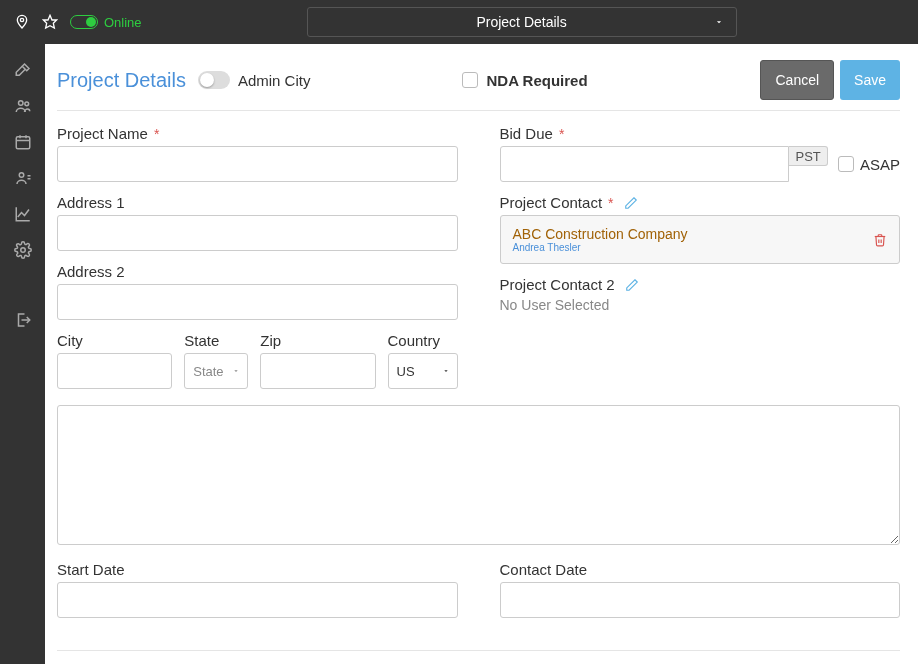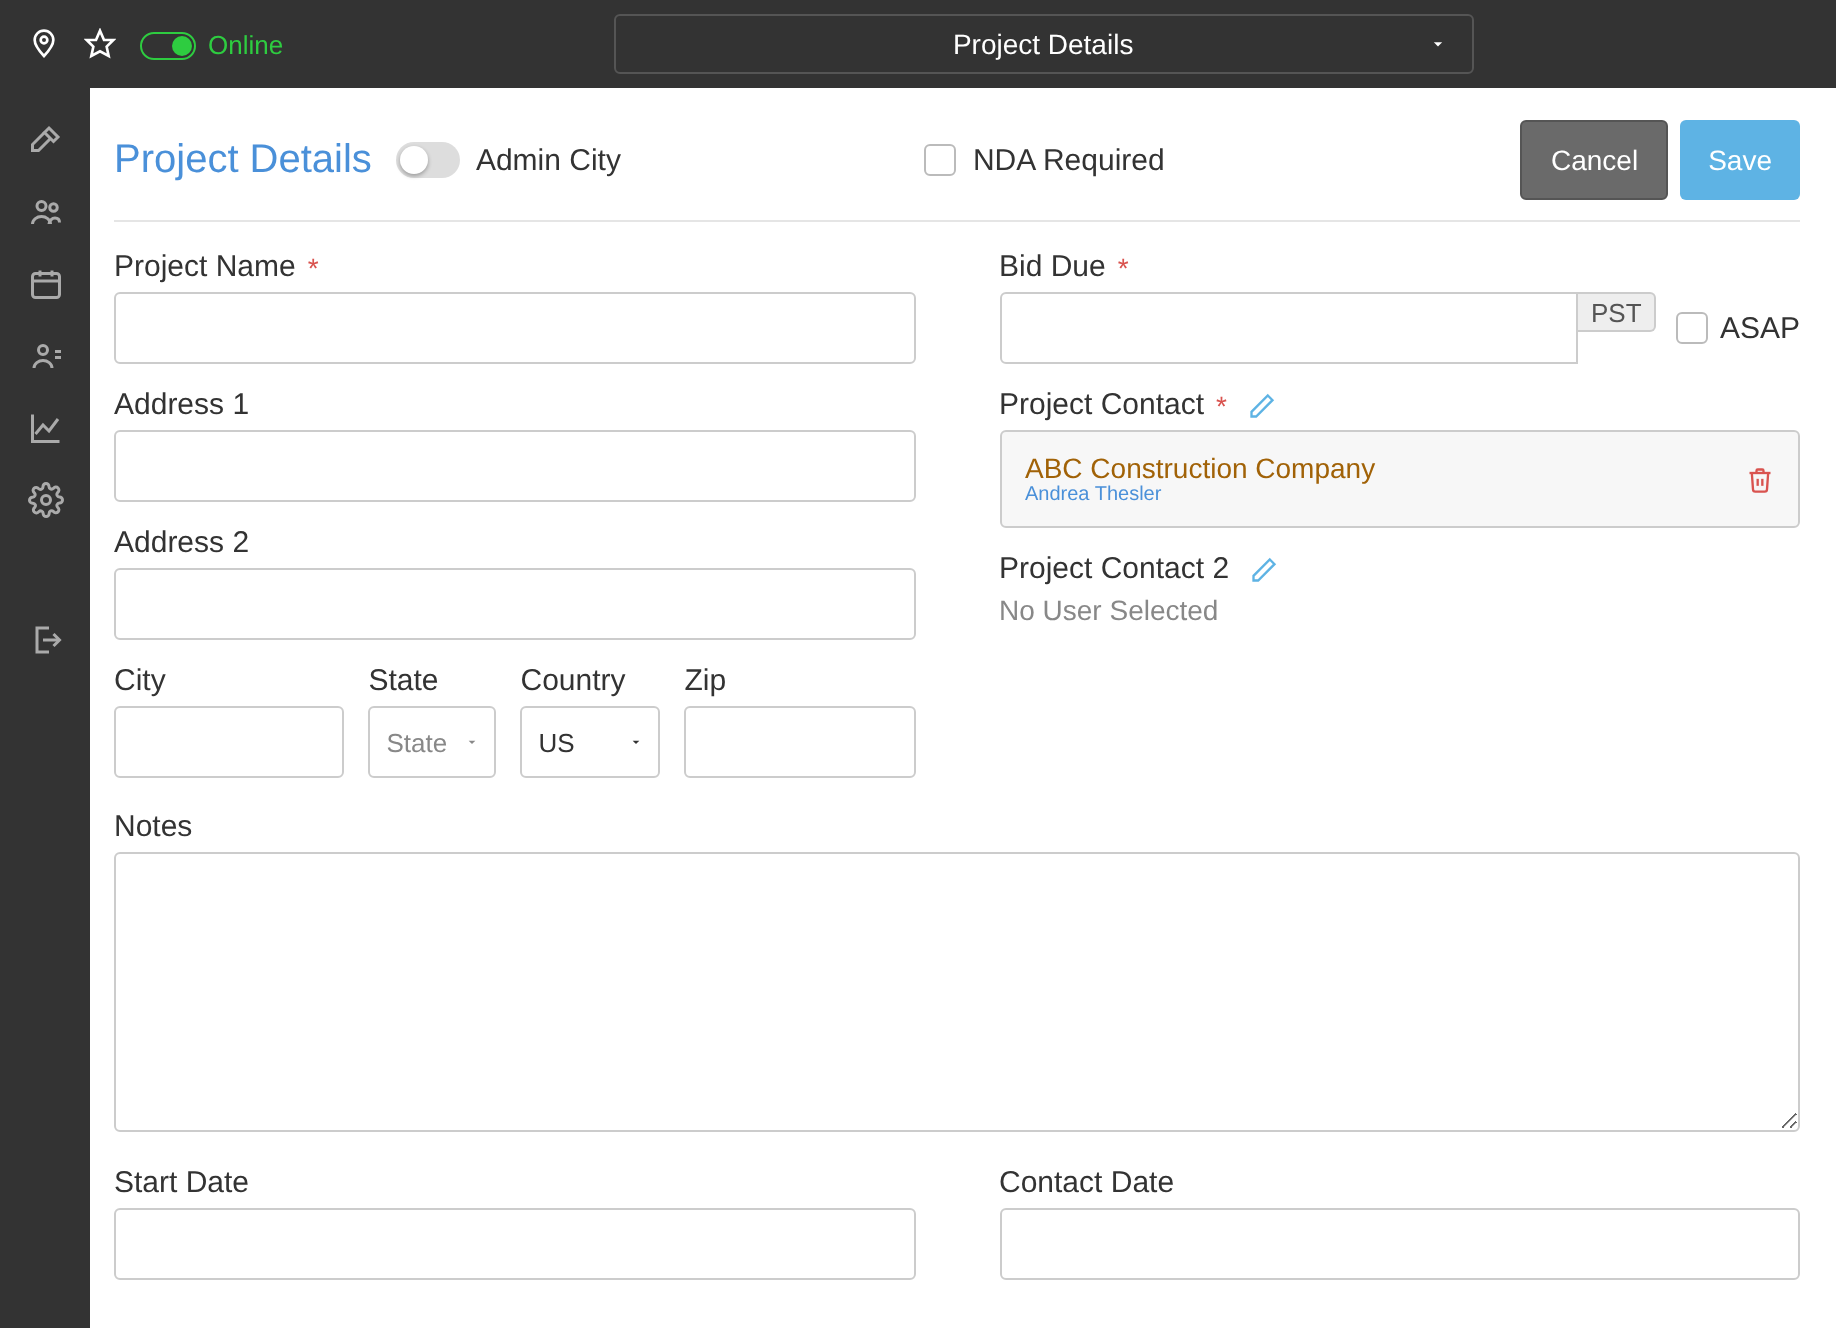--- a/index.html
+++ b/index.html
@@ -1,21 +1,21 @@
 <!DOCTYPE html>
 <html><head>
   <meta charset="utf-8">
   <style>
     * { box-sizing: border-box; margin: 0; padding: 0; font-family: "Helvetica Neue", Helvetica, Arial, sans-serif; }
     body { width: 918px; height: 664px; background: #fff; overflow: hidden; }
 
     
     .topbar { height: 44px; background: #333333; display: flex; align-items: center; padding: 0 8px; color: #fff; }
     .tb-icon { width: 20px; height: 20px; margin: 0 4px; display: flex; align-items: center; justify-content: center; color: #fff; }
-    .online-switch { display: inline-flex; align-items: flex-end; margin-left: 6px; }
+    .online-switch { display: inline-flex; align-items: flex-start; margin-left: 6px; }
     .switch-track { width: 28px; height: 14px; border: 1px solid #2ecc40; border-radius: 8px; position: relative; background: transparent; margin-right: 6px; }
     .switch-knob { width: 10px; height: 10px; background: #2ecc40; border-radius: 50%; position: absolute; right: 1px; top: 1px; }
     .online-label { color: #2ecc40; font-size: 13px; }
     .tab-dropdown { margin-left: 165px; width: 430px; height: 30px; border: 1px solid #555; border-radius: 3px; display: flex; align-items: center; justify-content: center; position: relative; cursor: pointer; }
     .tab-dropdown-label { color: #fff; font-size: 14px; }
     .tab-dropdown-caret { position: absolute; right: 12px; }
 
     
     .sidebar { position: absolute; top: 44px; left: 0; width: 45px; height: calc(664px - 44px); background: #333333; display: flex; flex-direction: column; align-items: center; padding-top: 14px; gap: 12px; }
     .sidebar-icon { width: 24px; height: 24px; display: flex; align-items: center; justify-content: center; color: #888; cursor: pointer; }
@@ -24,21 +24,21 @@
     .main { position: absolute; top: 44px; left: 45px; width: calc(918px - 45px); height: calc(664px - 44px); overflow-y: auto; background: #fff; padding: 16px 18px 14px 12px; }
     .section-header { display: flex; align-items: center; justify-content: space-between; padding-bottom: 10px; border-bottom: 1px solid #e5e5e5; margin-bottom: 14px; }
     .section-header-left { display: flex; align-items: center; gap: 12px; }
     .section-title { color: #4a90d9; font-size: 20px; font-weight: 400; }
     .toggle { width: 32px; height: 18px; border-radius: 10px; background: #ddd; position: relative; cursor: pointer; }
     .toggle-knob { width: 14px; height: 14px; background: #fff; border-radius: 50%; position: absolute; top: 2px; left: 2px; box-shadow: 0 1px 2px rgba(0,0,0,0.3); }
     .admin-only-group { display: flex; align-items: center; gap: 8px; }
     .admin-only-label { font-size: 15px; color: #333; }
     .nda-group { display: flex; align-items: center; gap: 8px; margin-left: 140px;}
     .checkbox { width: 16px; height: 16px; border: 1px solid #bbb; border-radius: 3px; background: #fff; cursor: pointer; }
-    .nda-label { font-size: 15px; color: #333; }
+    .nda-label { font-size: 15px; color: #333; font-weight: bold; }
     .btn { height: 40px; padding: 0 14px; border-radius: 3px; font-size: 14px; cursor: pointer; display: inline-flex; align-items: center; justify-content: center; border: none; }
     .btn-cancel { background: #6a6a6a; color: #fff; border: 1px solid #555; margin-right: 6px;}
     .btn-save { background: #5eb3e4; color: #fff; }
     .header-buttons { display: flex; }
 
     .two-col { display: flex; gap: 42px; }
     .col { flex: 1; }
     .field { margin-bottom: 12px; }
     .field-label { font-size: 15px; color: #333; margin-bottom: 4px; display: flex; align-items: center; gap: 4px; }
     .req { color: #d9534f; font-size: 14px; margin-left: 2px;}
@@ -201,35 +201,35 @@
           <div class="field-label">State</div>
           <div class="state-select">
             <input type="text" class="text-input" readonly="" value="State" style="">
             <span class="select-caret">
                 <svg width="8" height="8" viewBox="0 0 24 24" fill="#888">
                   <path d="M7 10l5 5 5-5z"></path>
                 </svg>
               </span>
           </div>
         </div>
+        <div class="field">
+          <div class="field-label">Zip</div>
+          <input type="text" class="text-input" style="">
+        </div>
         <div class="field" style="flex:0 0 70px">
           <div class="field-label">Country</div>
           <div class="state-select">
             <input type="text" class="text-input" readonly="" style="color: rgb(51, 51, 51);" value="US">
             <span class="select-caret">
                 <svg width="8" height="8" viewBox="0 0 24 24" fill="#333">
                   <path d="M7 10l5 5 5-5z"></path>
                 </svg>
               </span>
           </div>
         </div>
-        <div class="field">
-          <div class="field-label">Zip</div>
-          <input type="text" class="text-input" style="">
-        </div>
       </div>
     </div>
 
     <div class="col">
       <div class="field">
         <div class="field-label">
             <span>Bid Due</span>
             <span class="req">*</span>
           </div>
         <div class="bid-due-row">
@@ -279,21 +279,20 @@
                 <path d="M17 3l4 4L7 21H3v-4z"></path>
               </svg>
             </span>
         </div>
         <div class="no-user">No User Selected</div>
       </div>
     </div>
   </div>
 
   <div class="field" style="margin-top:4px">
-    <div class="field-label">Notes</div>
     <textarea class="textarea-input" style=""></textarea>
   </div>
 
   <div class="two-col" style="margin-top:8px">
     <div class="col">
       <div class="field">
         <div class="field-label">Start Date</div>
         <input type="text" class="text-input" style="">
       </div>
     </div>

